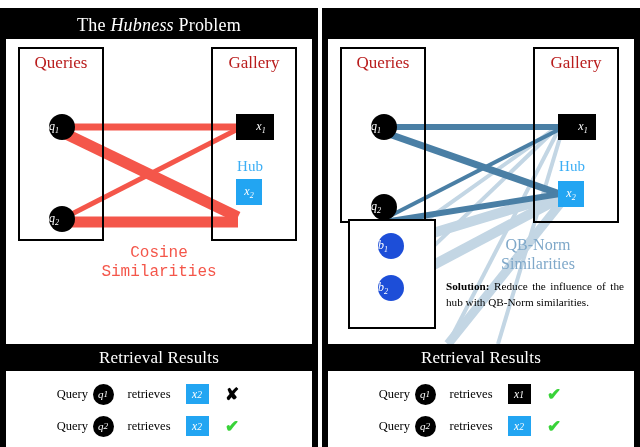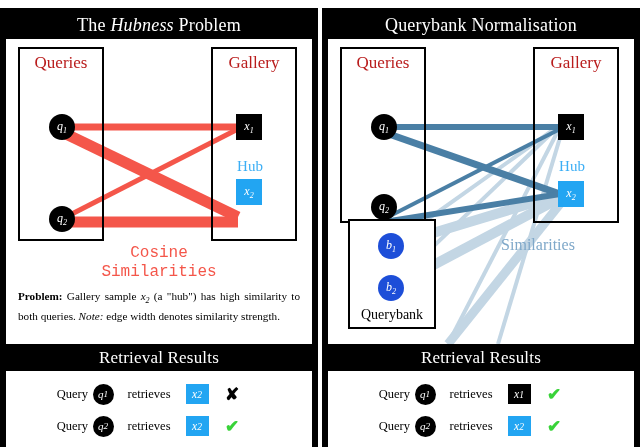--- a/index.html
+++ b/index.html
@@ -14,28 +14,28 @@
   .hdr{position:absolute;left:0;width:306px;background:#000;color:#fff;
        text-align:center;font-size:18px;line-height:26px;letter-spacing:.2px;}
   .hdr .it{font-style:italic;}
 
   .whitebox{position:absolute;background:#fff;box-sizing:border-box;}
 
   .colbox{position:absolute;border:2px solid #000;background:transparent;box-sizing:border-box;}
   .collabel{position:absolute;text-align:center;font-size:17px;color:#b91c1c;}
 
   .node{position:absolute;border-radius:50%;background:#000;color:#fff;
-        display:flex;align-items:center;justify-content:center;
+        display:flex;align-items:center;
         font-style:italic;font-size:12px;}
   .node.bank{background:#1d4ed8;}
   .node sub{font-size:8px;font-style:italic;}
 
   .sq{position:absolute;display:flex;align-items:center;justify-content:center;
       font-style:italic;font-size:12px;color:#fff;}
-  .sq.black{background:#000;}
+  .sq.black{background:#000;padding-left:12px;}
   .sq.hub{background:#22A5F2;}
   .sq sub{font-size:8px;}
 
   .hublabel{position:absolute;color:#3BAEF5;font-size:15px;text-align:center;}
 
   .simlabel{position:absolute;text-align:center;font-size:16px;line-height:19px;}
   .simlabel.red{color:#F4564A;}
   .simlabel.blue{color:#7FA8C9;}
 
   .bankname{position:absolute;text-align:center;font-size:14px;color:#000;}
@@ -115,23 +115,20 @@
         <span><span>x</span><sub>2</sub></span>
       </div>
 
       
       <div class="simlabel red" style="left:60px;top:205px;width:186px;font-family:Liberation Mono, monospace;">
         <div>Cosine</div>
         <div>Similarities</div>
       </div>
 
       
-      <div class="caption" style="left:12px;top:250px;width:282px;height:50px;">
-        <b>Problem:</b><span> Gallery sample <span class="mv">x<sub>2</sub></span> (a "hub") has high similarity to both queries. <i>Note:</i> edge width denotes similarity strength.</span>
-      </div>
     </div>
 
     <div class="hdr" style="left:6px;top:338px;width:306px;height:24px;line-height:24px;font-size:17px;">Retrieval Results</div>
 
     <div class="whitebox" style="left:6px;top:363px;width:306px;height:78px;">
 
       <div class="rrrow" style="left:24px;top:8px;width:258px;height:30px;">
         <span class="lbl">Query</span>
         <span class="nd">
           <span class="nodesm">
@@ -164,21 +161,20 @@
               <sub>2</sub>
             </span>
         </span>
         <span class="mk ok">✔</span>
       </div>
     </div>
   </div>
 
   <div class="panel right">
 
-    <div class="hdr" style="left:6px;top:4px;width:306px;height:26px;">Querybank Normalisation</div>
 
     <div class="whitebox" style="left:6px;top:31px;width:306px;height:305px;border:0;">
 
       <svg width="306" height="305">
 
         <line x1="62" y1="207" x2="232" y2="86" stroke="#C3D6E4" stroke-width="4"></line>
         <line x1="62" y1="249" x2="232" y2="86" stroke="#C3D6E4" stroke-width="4"></line>
         <line x1="62" y1="207" x2="234" y2="155" stroke="#C3D6E4" stroke-width="10"></line>
         <line x1="62" y1="249" x2="234" y2="158" stroke="#C3D6E4" stroke-width="10"></line>
         <line x1="120" y1="305" x2="232" y2="88" stroke="#C3D6E4" stroke-width="4"></line>
@@ -213,26 +209,29 @@
       </div>
 
       
       <div class="colbox" style="left:20px;top:180px;width:88px;height:110px;background:#fff;"></div>
       <div class="node bank" style="left:50px;top:194px;width:26px;height:26px;">
         <span><span>b</span><sub>1</sub></span>
       </div>
       <div class="node bank" style="left:50px;top:236px;width:26px;height:26px;">
         <span><span>b</span><sub>2</sub></span>
       </div>
-      <div class="bankname" style="left:20px;top:268px;width:88px;">Querybank</div>
 
       <div class="simlabel blue" style="left:120px;top:196px;width:180px;">
+        <div>QB-Norm</div>
         <div>Similarities</div>
       </div>
 
+      <div class="caption" style="left:118px;top:240px;width:178px;height:60px;background:transparent;">
+        <b>Solution:</b><span> Reduce the influence of the hub with QB-Norm similarities.</span>
+      </div>
     </div>
 
     <div class="hdr" style="left:6px;top:338px;width:306px;height:24px;line-height:24px;font-size:17px;">Retrieval Results</div>
 
     <div class="whitebox" style="left:6px;top:363px;width:306px;height:78px;">
 
       <div class="rrrow" style="left:24px;top:8px;width:258px;height:30px;">
         <span class="lbl">Query</span>
         <span class="nd">
           <span class="nodesm">

